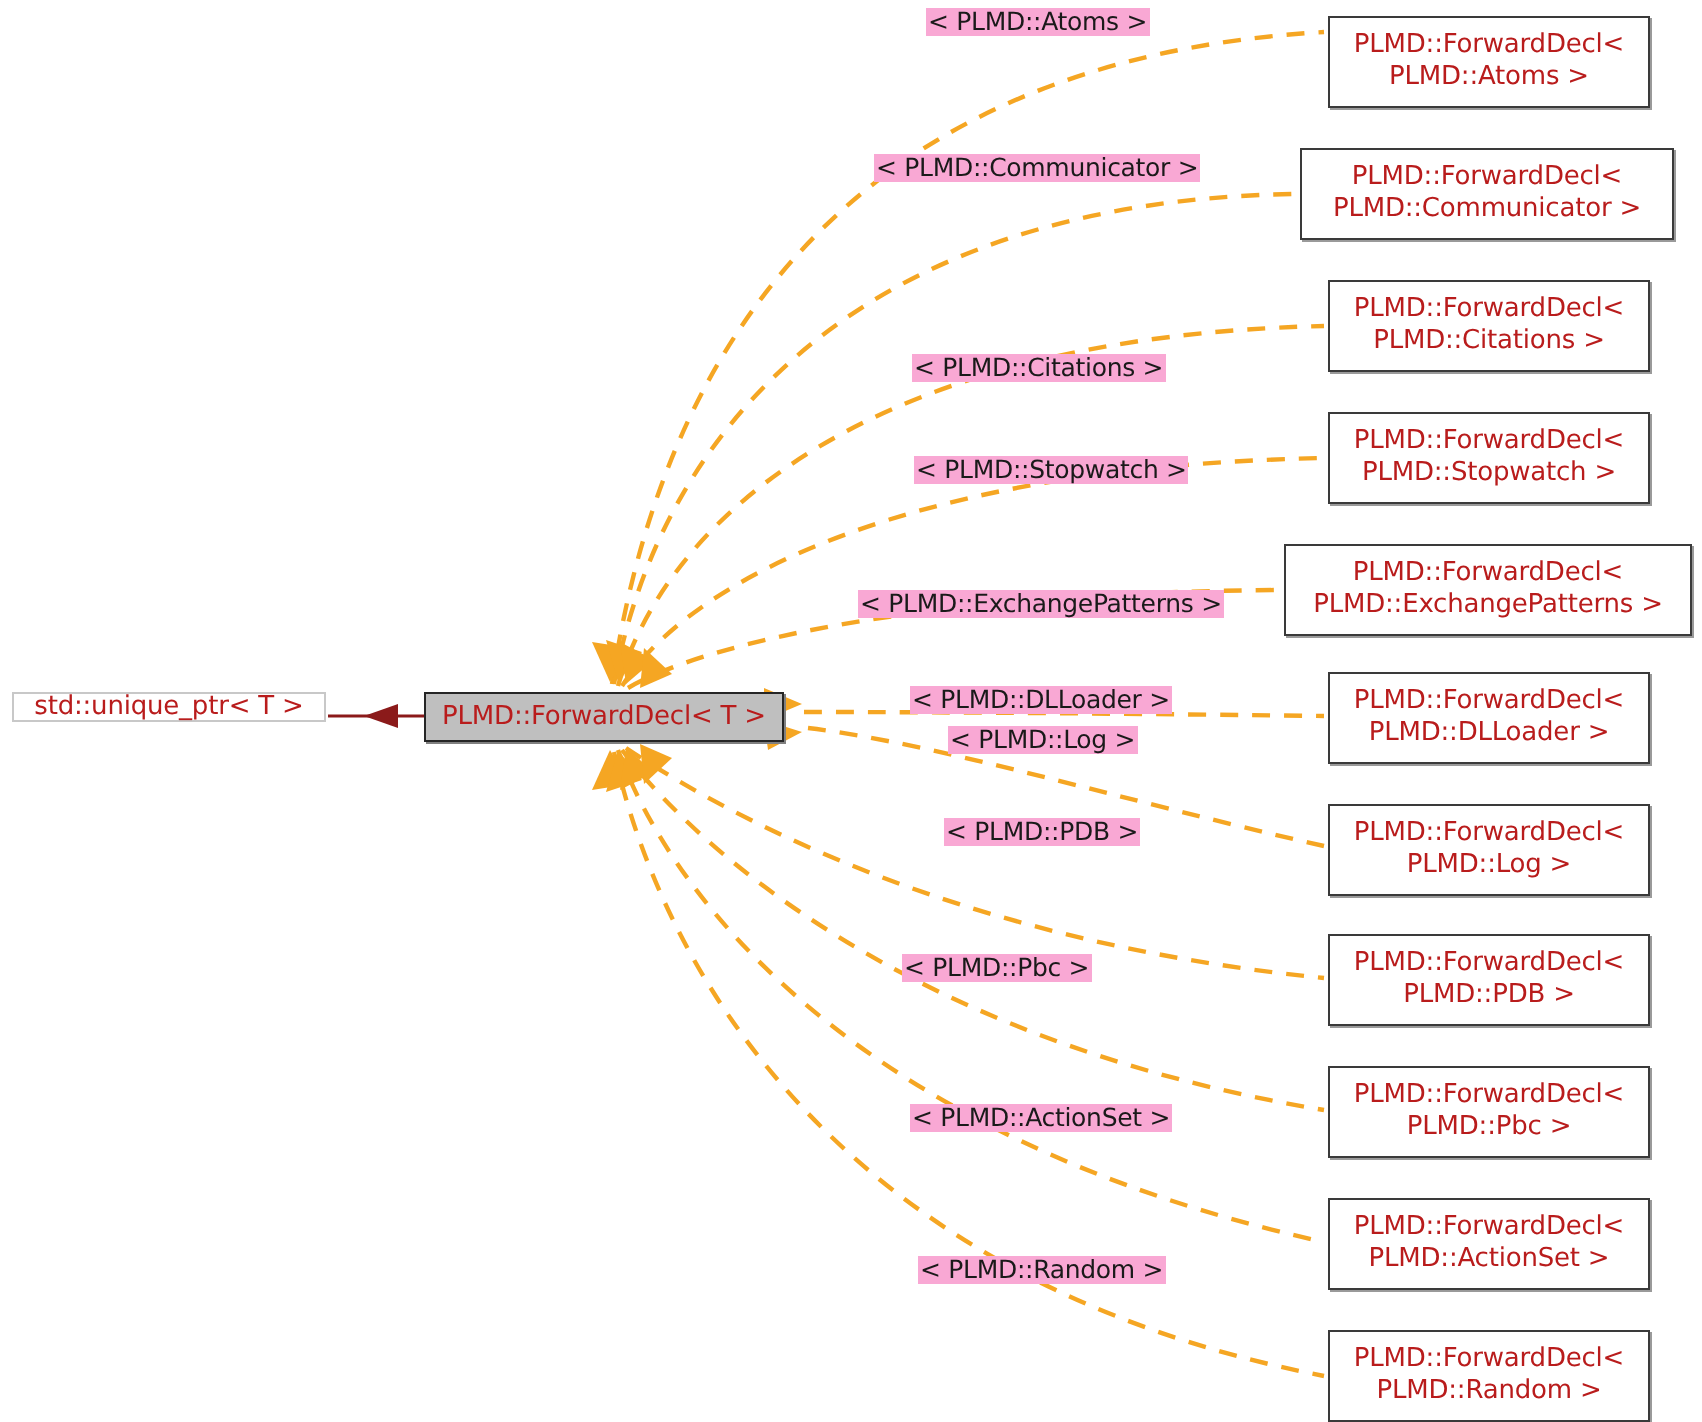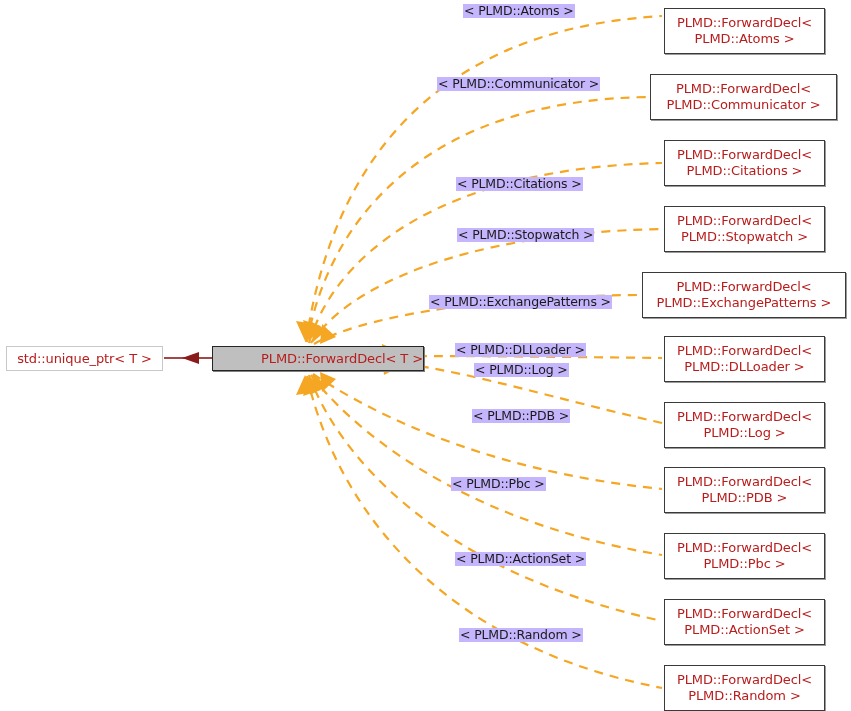--- a/index.html
+++ b/index.html
@@ -49,21 +49,21 @@
   }
   .node.derived {
     border: 1px solid #3a3a3a;
     box-shadow: 1px 1px 0 0 #9a9a9a;
   }
   .edge-label {
     position: absolute;
     font-size: 12.5px;
     line-height: 14px;
     color: #1a1a1a;
-    background: #c4b5fd;
+    background: #f9a8d4;
     white-space: nowrap;
     padding: 0 1px;
     letter-spacing: -0.15px;
   }
 </style>
 </head>
 <body>
 
 <div id="diagram">
 
@@ -99,25 +99,25 @@
       <polygon points="401,352 382,344 382,360"></polygon>
       <polygon points="401,366 382,360 384,375"></polygon>
 
       <polygon points="305,375 296,395 315,392"></polygon>
       <polygon points="309,375 303,396 321,390"></polygon>
       <polygon points="313,374 310,395 327,386"></polygon>
       <polygon points="320,372 322,392 336,379"></polygon>
     </g>
   </svg>
 
-  <div class="node plain" style="left:6px; top:346px; width:157px; height:25px;">
+  <div class="node plain" style="left:6px; top:346px; width:157px; height:15px;">
     <span>std::unique_ptr&lt; T &gt;</span>
   </div>
 
-  <div class="node central" style="left:212px; top:346px; width:212px; height:25px;justify-content:flex-end;">
+  <div class="node central" style="left:212px; top:346px; width:180px; height:25px;">
     <span>PLMD::ForwardDecl&lt; T &gt;</span>
   </div>
 
   <div class="node derived" style="left:664px; top:8px; width:161px; height:46px;">
     <span>PLMD::ForwardDecl&lt;
 PLMD::Atoms &gt;</span>
   </div>
   <div class="node derived" style="left:650px; top:74px; width:187px; height:46px;">
     <span>PLMD::ForwardDecl&lt;
 PLMD::Communicator &gt;</span>

